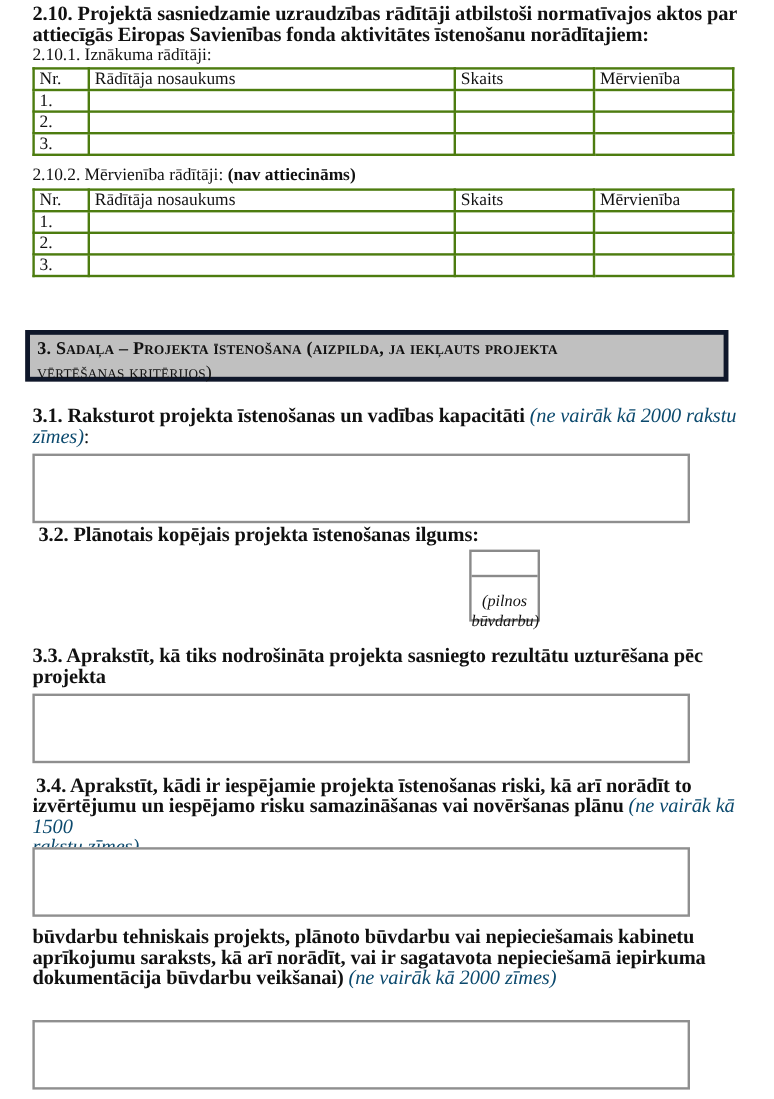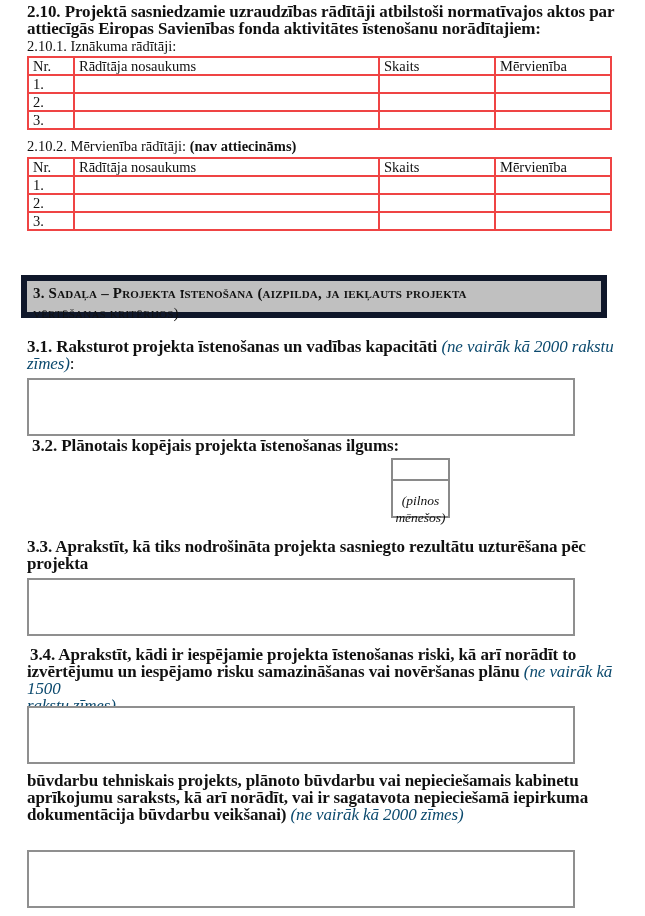--- a/index.html
+++ b/index.html
@@ -12,30 +12,30 @@
     font-weight: bold; font-size: 17px; line-height: 17px; letter-spacing: -0.1px;
   }
   .normal { font-size: 14.5px; line-height: 17px; font-family: Liberation Serif, serif; }
   .italic { font-style: italic; font-weight: normal; color: #0c4a6e; }
   table.ind {
     position: absolute; left: 27px; width: 583px;
     border-collapse: collapse; table-layout: fixed;
     font-size: 14.5px; line-height: 16px;
   }
   table.ind td {
-    border: 2px solid #ef4444; padding: 0 4px; height: 16px; vertical-align: top;
+    border: 2px solid #4d7c0f; padding: 0 4px; height: 16px; vertical-align: top;
     box-sizing: border-box;
   }
   table.ind col.c1 { width: 46px; }
   table.ind col.c2 { width: 305px; }
   table.ind col.c3 { width: 116px; }
   table.ind col.c4 { width: 116px; }
   .section-header {
     position: absolute; left: 21px; top: 275px; width: 586px; height: 43px;
-    background: #c0c0c0; border: 6px solid #0f172a; box-sizing: border-box;
+    background: #c0c0c0; border: 4px solid #0f172a; box-sizing: border-box;
     padding: 2px 6px 0 6px;
     font-size: 15px; line-height: 20px; font-weight: bold; letter-spacing: 0.2px;
     text-align: justify; text-align-last: left;
   }
   .section-header .sc { font-variant: small-caps; }
   .textbox {
     position: absolute; left: 27px; width: 548px; height: 58px;
     border: 2px solid #8f8f8f; box-sizing: border-box; background: #fff;
   }
   .duration-box {
@@ -141,21 +141,21 @@
   <span>3.1. Raksturot projekta īstenošanas un vadības kapacitāti </span><span class="italic">(ne vairāk kā 2000 rakstu</span><br>
   <span class="italic">zīmes)</span><span style="font-weight:normal;">:</span>
 </div>
 <div class="textbox" style="top:378px;"></div>
 
 <div class="abs heading" style="left:32px; top:437px;">3.2. Plānotais kopējais projekta īstenošanas ilgums:</div>
 <div class="duration-box">
   <div class="duration-input"></div>
   <div class="duration-label">
     <div>(pilnos</div>
-    <div>mēnešos)</div>
+    <div>būvdarbu)</div>
   </div>
 </div>
 
 <div class="abs heading" style="left:27px; top:538px; width:610px;">
   <div>3.3. Aprakstīt, kā tiks nodrošināta projekta sasniegto rezultātu uzturēšana pēc projekta</div>
 </div>
 <div class="textbox" style="top:578px;"></div>
 
 <div class="abs heading" style="left:30px; top:646px; width:610px;">
   <div>3.4. Aprakstīt, kādi ir iespējamie projekta īstenošanas riski, kā arī norādīt to</div>

